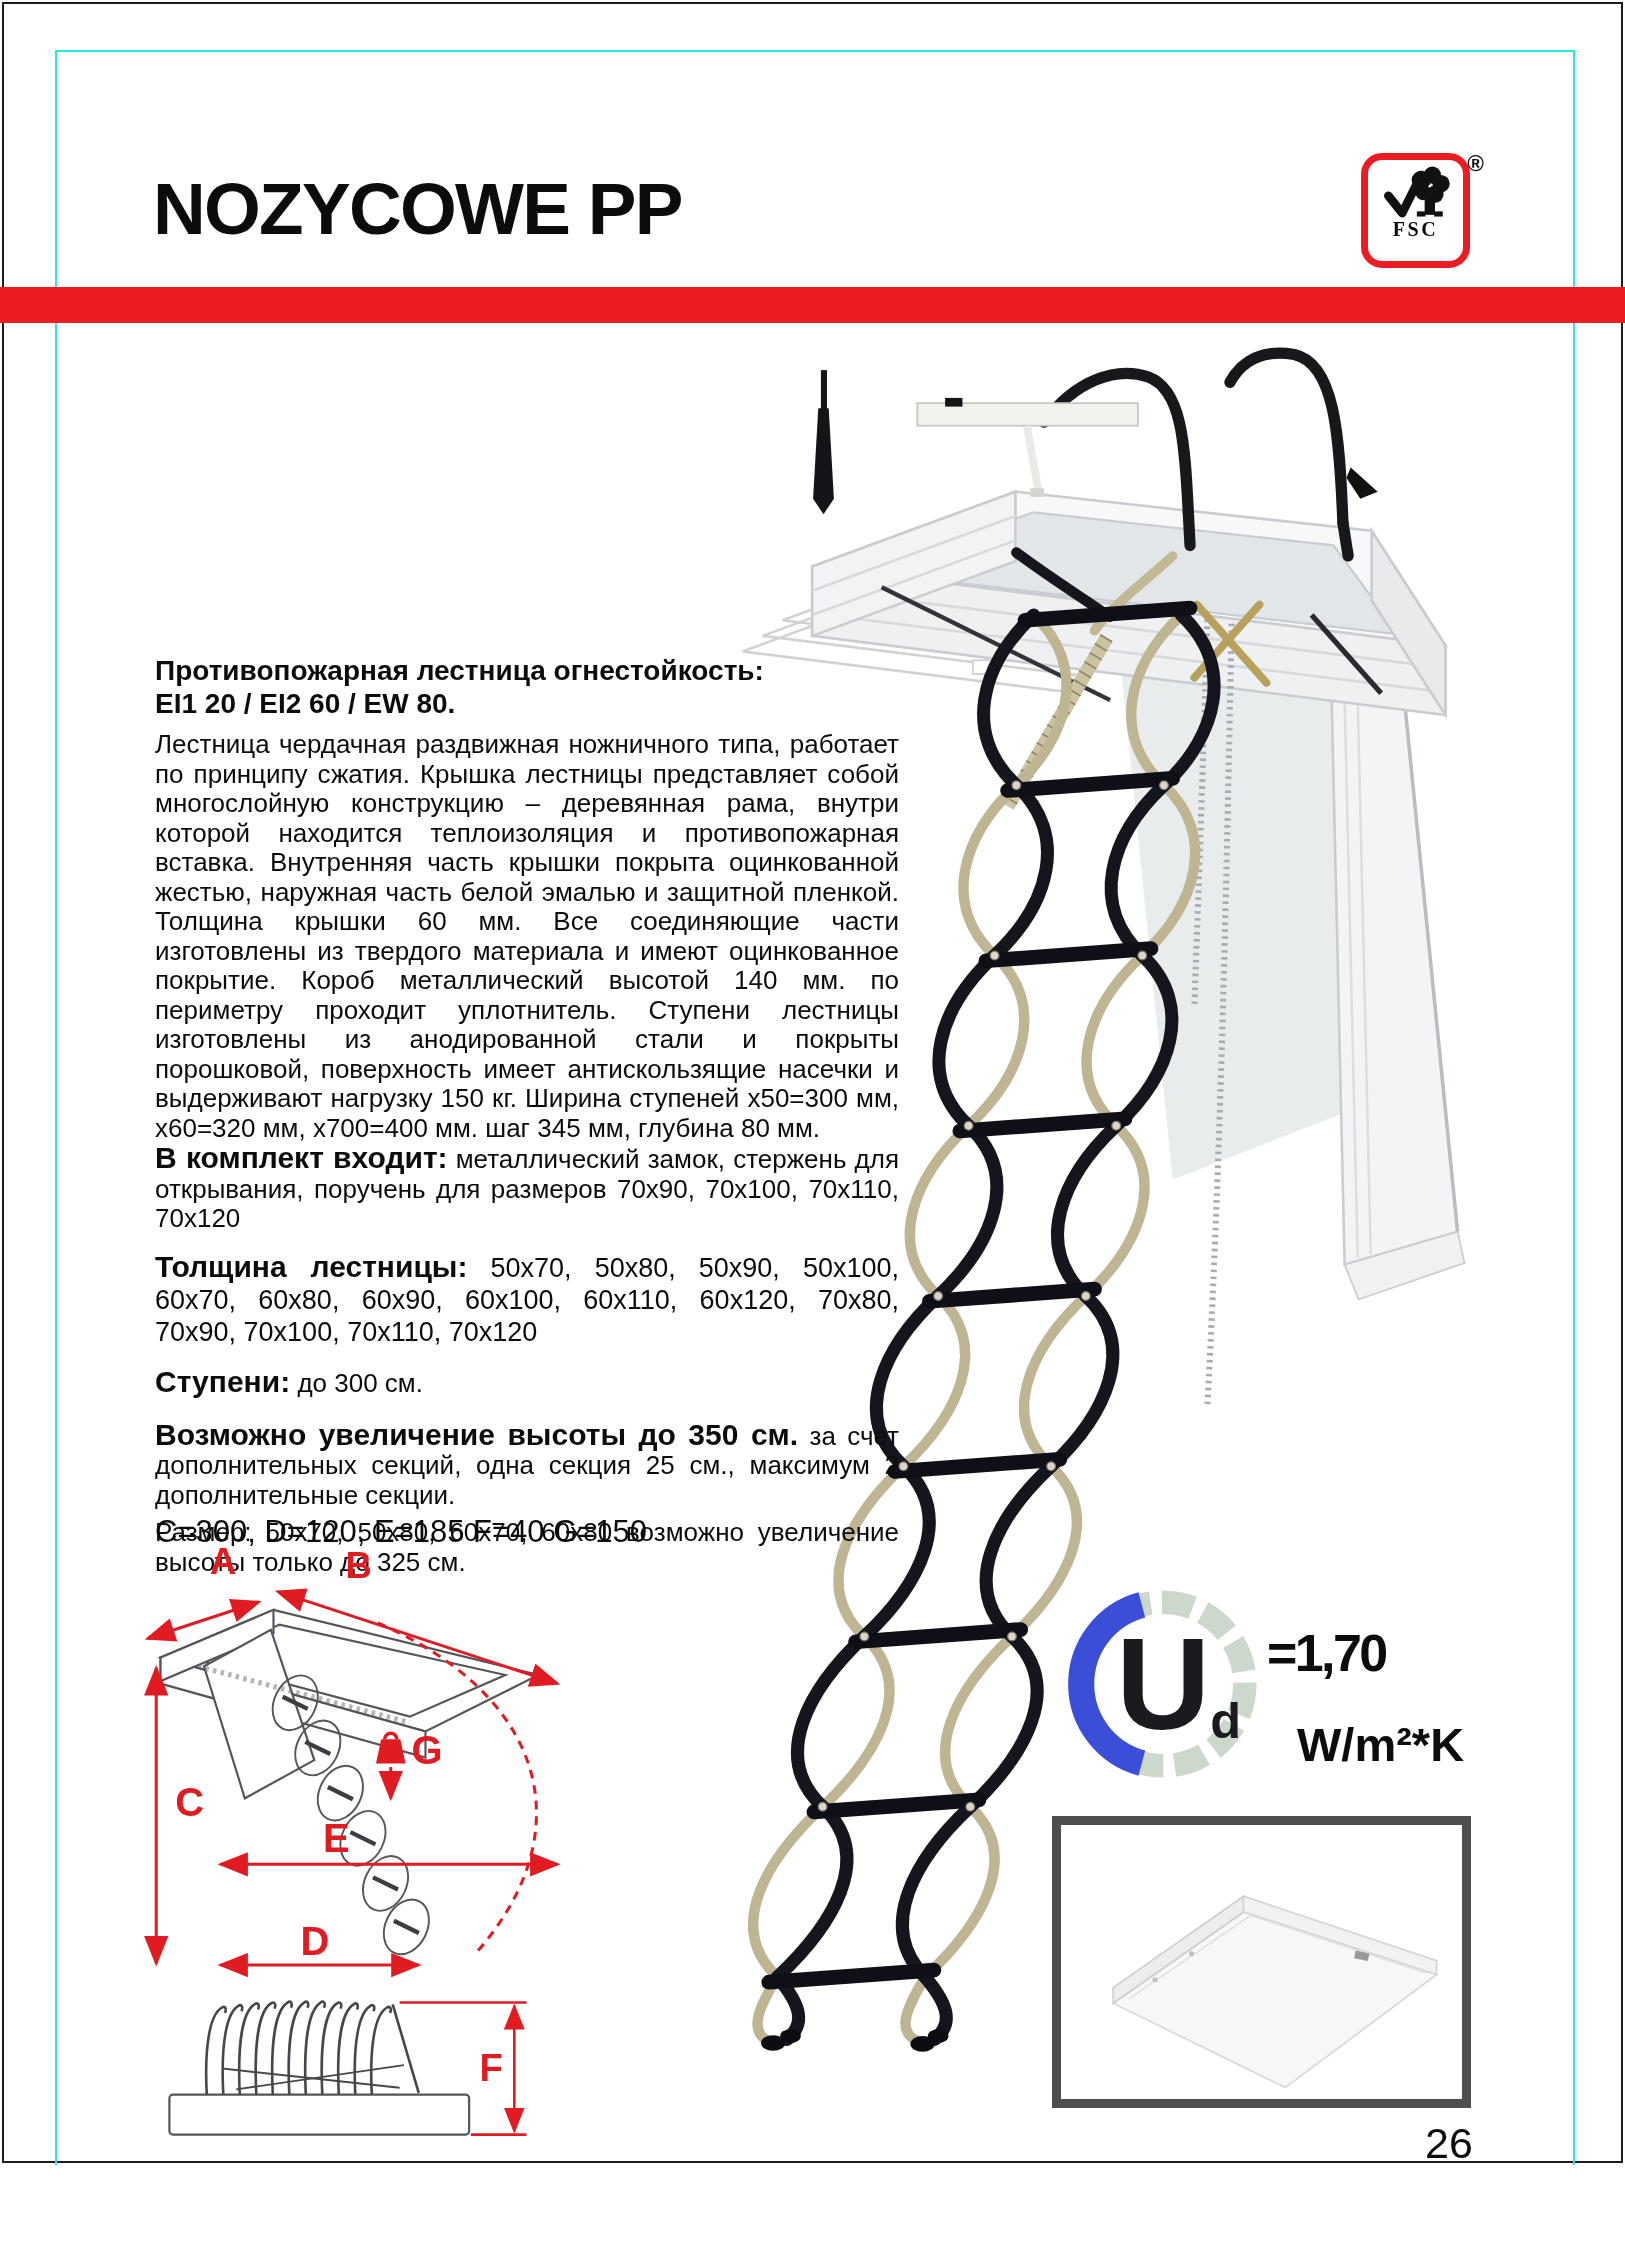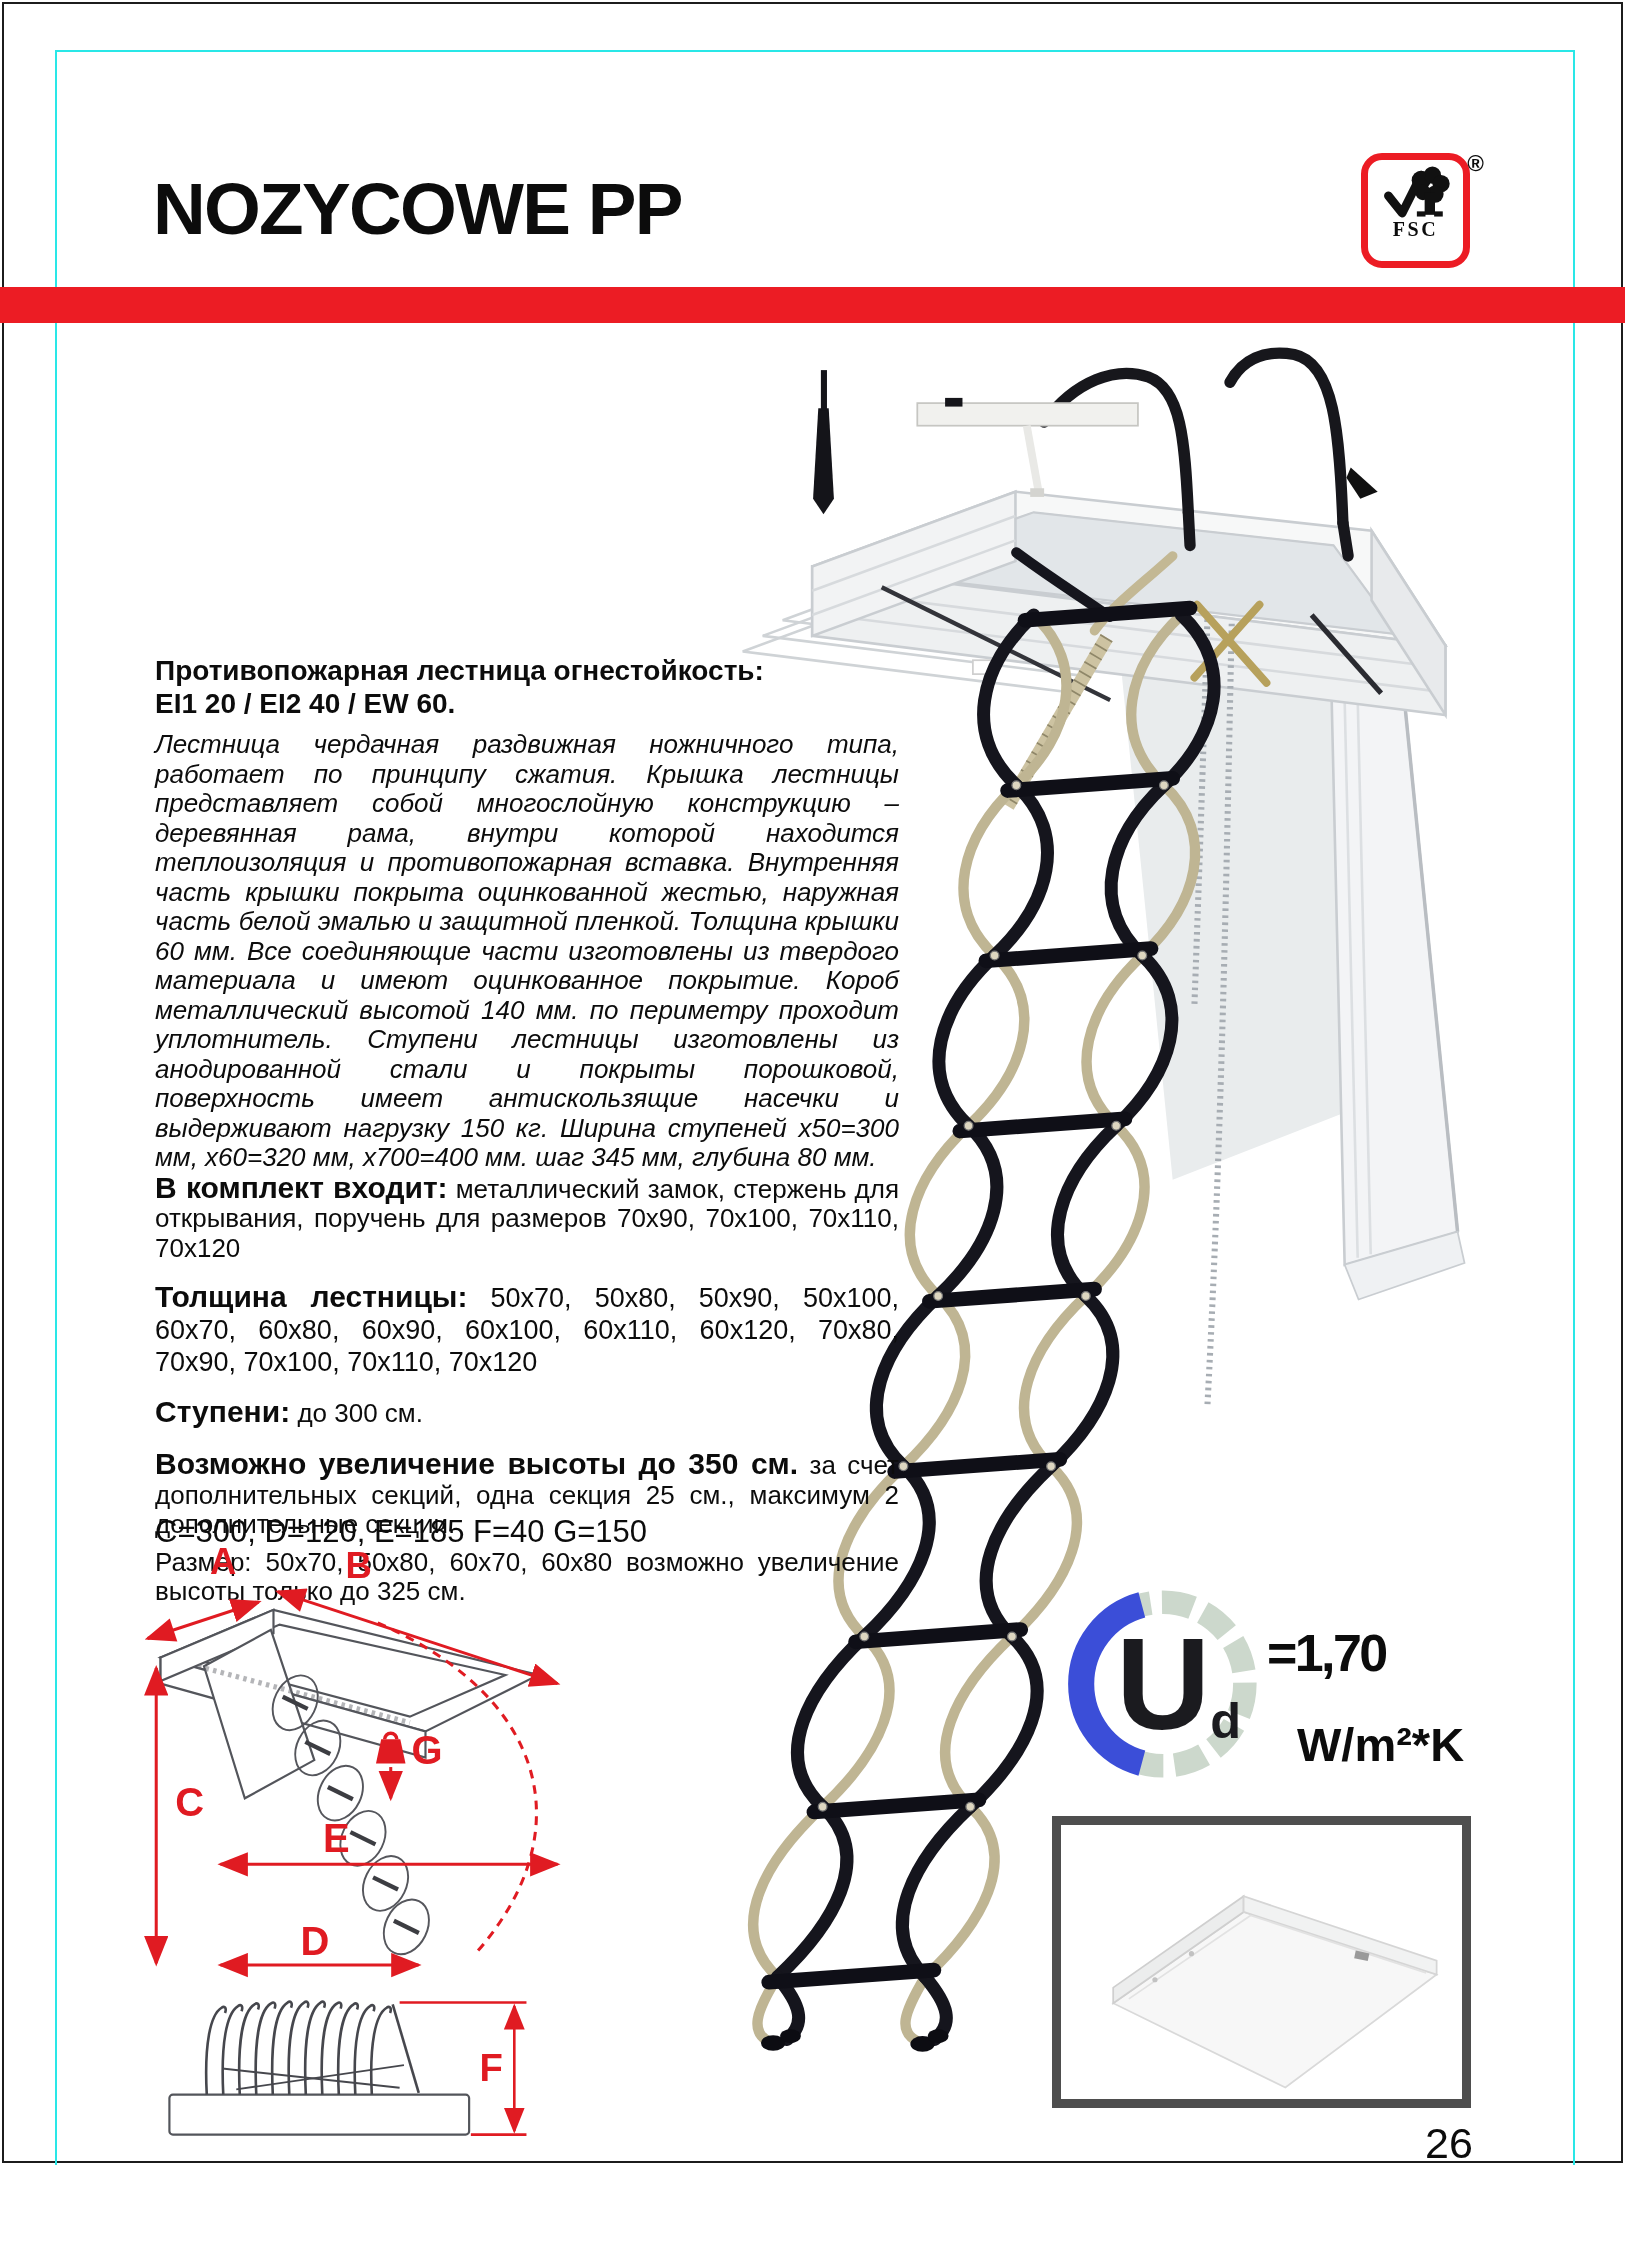--- a/index.html
+++ b/index.html
@@ -13,21 +13,21 @@
   
   .fsc{position:absolute;left:1361px;top:153px;width:109px;height:115px;box-sizing:border-box;
        border:7.8px solid #ec1c24;border-radius:21px;background:#fff;}
   .fsc .reg{position:absolute;right:-21px;top:-8.7px;font-size:22.6px;font-weight:bold;}
   .fsc svg{display:block;margin:2.6px auto 0;}
   .fsc .label{font-family:"Liberation Serif",serif;font-weight:bold;font-size:20px;
               text-align:center;letter-spacing:2.6px;line-height:1;margin-top:-0.9px;}
   
   .text-col{position:absolute;left:155px;top:654px;width:744px;font-size:26px;line-height:29.5px;text-align:justify;}
   .text-col .head{font-weight:bold;font-size:28px;line-height:33px;text-align:left;}
-  .text-col .para{margin-top:10.4px;font-style:italic;}
+  .text-col .para{margin-top:10.4px;}
   .text-col b{font-size:30px;}
   .sizes{margin-top:17.4px;font-size:27px;line-height:32px;}
   .note{font-size:27px;line-height:32px;text-align:left;}
   .height-line{margin-top:19px;text-align:left;}
   .ext{margin-top:21px;}
   .dims-line{position:absolute;left:155px;top:1514px;font-size:31px;white-space:nowrap;}
   
   .diagram1{position:absolute;left:130px;top:1536px;}
   .diagram2{position:absolute;left:139px;top:1992px;}
   .main-photo{position:absolute;left:721px;top:328px;pointer-events:none;}
@@ -202,21 +202,21 @@
     <g fill="#0c0c12">
       <ellipse cx="60" cy="1974" rx="14" ry="9"></ellipse>
         <ellipse cx="232" cy="1975" rx="14" ry="9"></ellipse>
       <ellipse cx="80" cy="1966" rx="12" ry="8"></ellipse>
         <ellipse cx="250" cy="1966" rx="12" ry="8"></ellipse>
     </g>
   </svg>
 
   <div class="text-col">
     <div class="head">Противопожарная лестница огнестойкость:</div>
-    <div class="head">EI1 20 / EI2 40 / EW 60.</div>
+    <div class="head">EI1 20 / EI2 60 / EW 80.</div>
     <div class="para">Лестница чердачная раздвижная ножничного типа, работает по принципу сжатия. Крышка лестницы представляет собой многослойную конструкцию – деревянная рама, внутри которой находится теплоизоляция и противопожарная вставка. Внутренняя часть крышки покрыта оцинкованной жестью, наружная часть белой эмалью и защитной пленкой. Толщина крышки 60 мм. Все соединяющие части изготовлены из твердого материала и имеют оцинкованное покрытие. Короб металлический высотой 140 мм. по периметру проходит уплотнитель. Ступени лестницы изготовлены из анодированной стали и покрыты порошковой, поверхность имеет антискользящие насечки и выдерживают нагрузку 150 кг. Ширина ступеней х50=300 мм, х60=320 мм, х700=400 мм. шаг 345 мм, глубина 80 мм.</div>
     <div><b>В комплект входит:</b><span> металлический замок, стержень для открывания, поручень для размеров 70х90, 70х100, 70х110, 70х120</span></div>
     <div class="sizes"><b>Толщина лестницы:</b><span> 50х70, 50х80, 50х90, 50х100, 60х70, 60х80, 60х90, 60х100, 60х110, 60х120, 70х80, 70х90, 70х100, 70х110, 70х120</span></div>
     <div class="height-line"><b>Ступени:</b><span> до 300 см.</span></div>
     <div class="ext"><b>Возможно увеличение высоты до 350 см.</b><span> за счет дополнительных секций, одна секция 25 см., максимум 2 дополнительные секции.</span></div>
     <div class="ext bold2" style="margin-top:8px">Размер: 50х70, 50х80, 60х70, 60х80 возможно увеличение высоты только до 325 см.</div>
   </div>
 
   <div class="dims-line">C=300, D=120, E=185 F=40 G=150</div>
 

